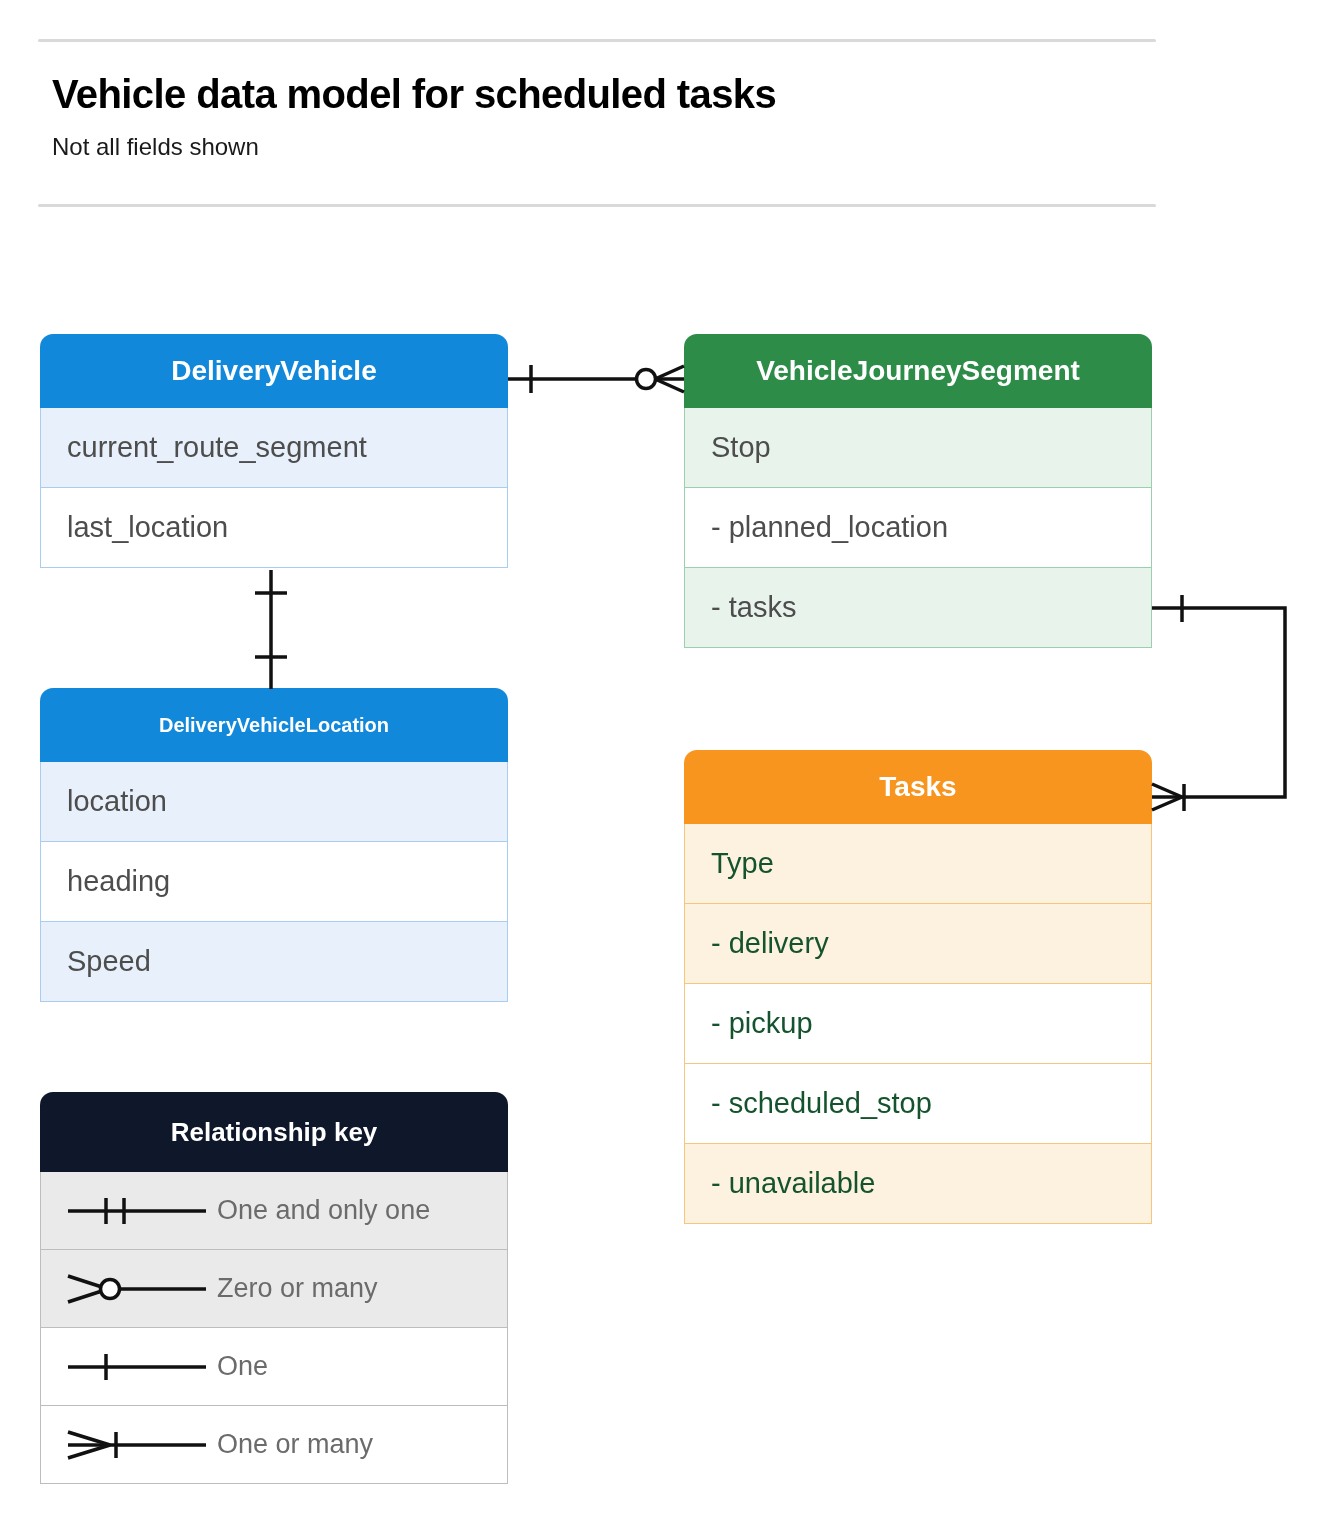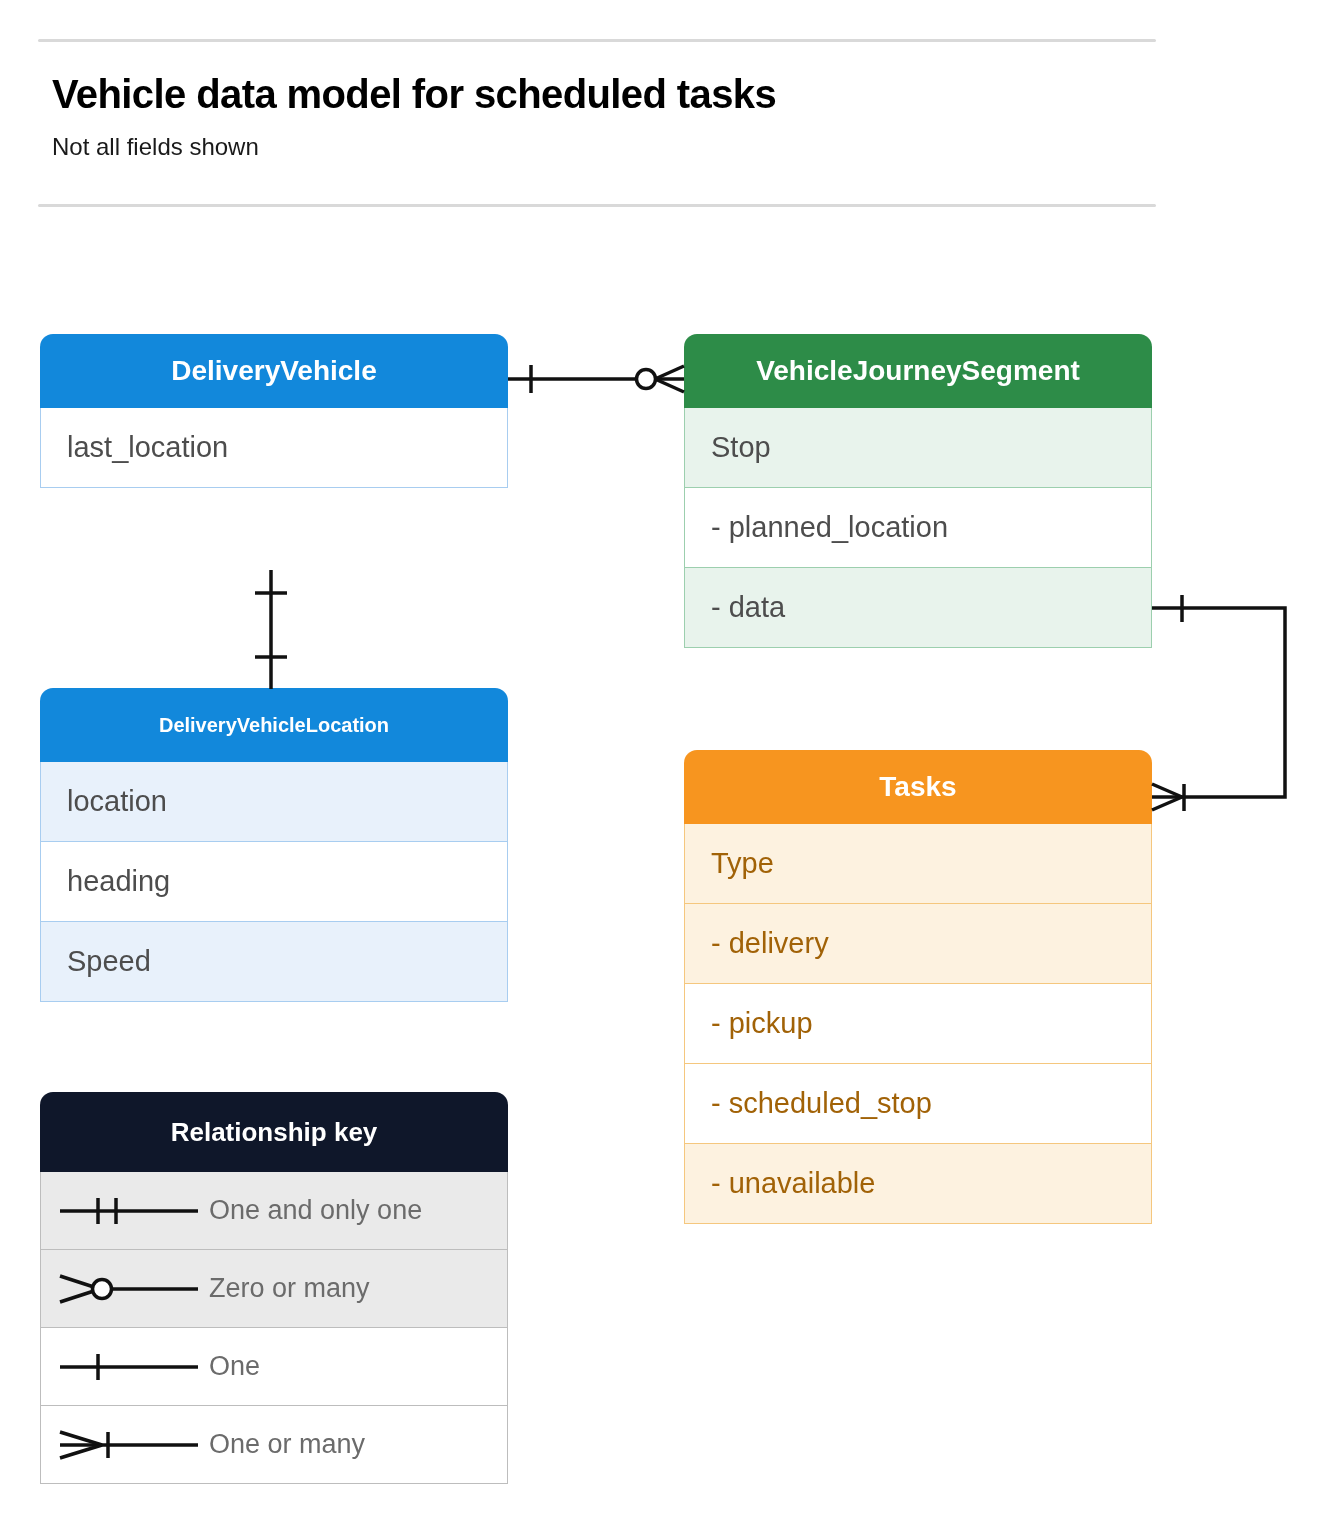--- a/index.html
+++ b/index.html
@@ -87,21 +87,21 @@
   .t-blue .entity-row.plain{ background: #ffffff; }
 
   
   .t-green .entity-header { background: #2d8c48; }
   .t-green .entity-row    { border: 1px solid #9ccfae; border-top: none; color: #4d4d4d; }
   .t-green .entity-row.tint { background: #e8f3ec; }
   .t-green .entity-row.plain{ background: #ffffff; }
 
   
   .t-orange .entity-header { background: #f7951f; }
-  .t-orange .entity-row    { border: 1px solid #f5c77e; border-top: none; color: #a16207; }
+  .t-orange .entity-row    { border: 1px solid #f5c77e; border-top: none; color: #14532d; }
   .t-orange .entity-row.tint { background: #fdf2e0; }
   .t-orange .entity-row.plain{ background: #ffffff; }
 
   
   .t-gray .entity-header { background: #0f172a; }
   .t-gray .entity-row    { border: 1px solid #bdbdbd; border-top: none; color: #6b6b6b; }
   .t-gray .entity-row.tint { background: #eaeaea; }
   .t-gray .entity-row.plain{ background: #ffffff; }
 
   
@@ -116,21 +116,21 @@
   #entity-vehicle-journey-segment { left: 684px; top: 334px; width: 468px; }
   #entity-vehicle-journey-segment .entity-header { height: 74px; font-size: 28px; }
   #entity-vehicle-journey-segment .entity-row { height: 80px; font-size: 29px; padding-left: 26px; }
 
   #entity-tasks { left: 684px; top: 750px; width: 468px; }
   #entity-tasks .entity-header { height: 74px; font-size: 28px; }
   #entity-tasks .entity-row { height: 80px; font-size: 29px; padding-left: 26px; }
 
   #legend-relationship-key { left: 40px; top: 1092px; width: 468px; }
   #legend-relationship-key .entity-header { height: 80px; font-size: 26px; }
-  #legend-relationship-key .entity-row { height: 78px; font-size: 27px; padding-left: 8px; }
+  #legend-relationship-key .entity-row { height: 78px; font-size: 27px; padding-left: 16px; }
 
   .legend-symbol {
     width: 160px;
     flex: 0 0 160px;
     height: 100%;
     display: flex;
     align-items: center;
     justify-content: center;
   }
   .legend-label {
@@ -152,35 +152,36 @@
 
 <div id="header-area">
   <div class="rule" id="rule-top"></div>
   <div id="page-title">Vehicle data model for scheduled tasks</div>
   <div id="page-subtitle">Not all fields shown</div>
   <div class="rule" id="rule-bot"></div>
 </div>
 
 <div class="entity t-blue" id="entity-delivery-vehicle">
   <div class="entity-header">DeliveryVehicle</div>
+  <div class="entity-row tint">current_route_segment</div>
   <div class="entity-row plain">last_location</div>
 </div>
 
 <div class="entity t-blue" id="entity-delivery-vehicle-location">
   <div class="entity-header">DeliveryVehicleLocation</div>
   <div class="entity-row tint">location</div>
   <div class="entity-row plain">heading</div>
   <div class="entity-row tint">Speed</div>
 </div>
 
 <div class="entity t-green" id="entity-vehicle-journey-segment">
   <div class="entity-header">VehicleJourneySegment</div>
   <div class="entity-row tint">Stop</div>
   <div class="entity-row plain">-  planned_location</div>
-  <div class="entity-row tint">- data</div>
+  <div class="entity-row tint">- tasks</div>
 </div>
 
 <div class="entity t-orange" id="entity-tasks">
   <div class="entity-header">Tasks</div>
   <div class="entity-row tint">Type</div>
   <div class="entity-row tint">-  delivery</div>
   <div class="entity-row plain">-  pickup</div>
   <div class="entity-row plain">-  scheduled_stop</div>
   <div class="entity-row tint">-  unavailable</div>
 </div>

